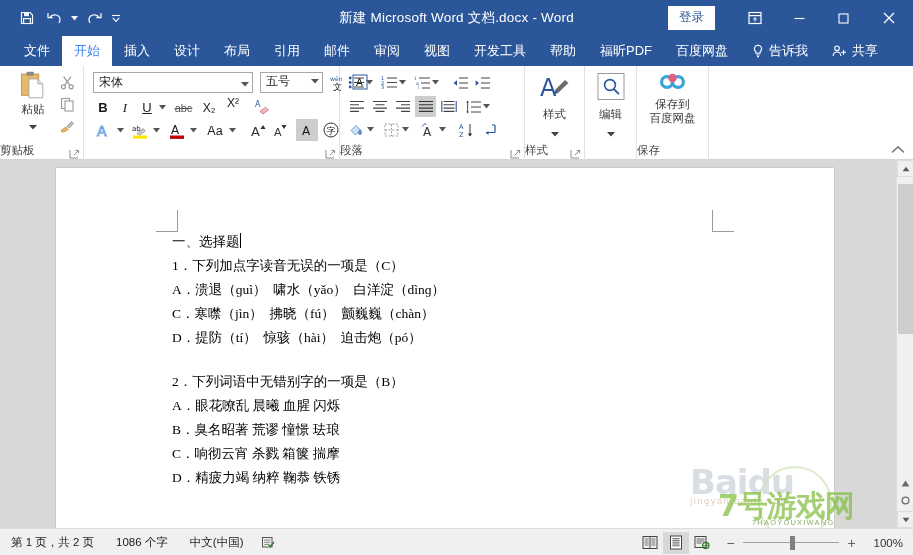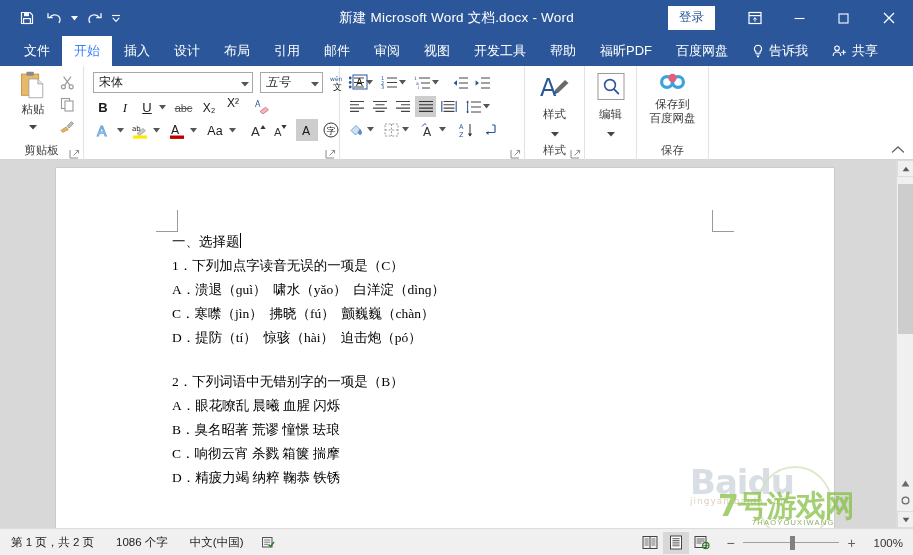--- a/index.html
+++ b/index.html
@@ -54,21 +54,21 @@
   .ribbon{
     position:absolute; left:0; top:66px; width:913px; height:94px;
     background:#ffffff; border-bottom:1px solid #d4d4d4;
   }
   .rgroup{
     position:absolute; top:0; height:94px;
     border-right:1px solid #e2e2e2;
   }
   .glabel{
     position:absolute; bottom:2px; left:0; width:100%;
-    text-align:center; font-size:11.5px; color:#444;
+    text-align:left; font-size:11.5px; color:#444;
   }
   .gdialog{
     position:absolute; bottom:3px; right:3px; width:11px; height:11px;
     color:#8a8a8a;
   }
 
   
   #g-clip{ left:0; width:84px; }
   .paste-btn{
     position:absolute; left:10px; top:4px; width:46px; height:64px;
@@ -81,22 +81,22 @@
   
   #g-font{ left:84px; width:256px; }
   .fontbox{
     position:absolute; left:9px; top:6px; width:160px; height:21px;
     border:1px solid #a7a7a7; background:#fff; display:flex; align-items:center;
     padding:0 3px 0 5px; font-size:12px; color:#1a1a1a;
   }
   .fontbox .fname{ flex:1; overflow:hidden; white-space:nowrap; }
   .sizebox{
     position:absolute; left:176px; top:6px; width:63px; height:21px;
-    border:1px solid #a7a7a7; background:#fff; display:flex; align-items:center;
-    padding:0 3px 0 5px; font-size:12px; color:#1a1a1a;font-style:italic;
+    border:1px solid #a7a7a7; background:#fff; display:flex; align-items:flex-start;
+    padding:0 3px 0 5px; font-size:12px; color:#1a1a1a;
   }
   .sizebox .sname{ flex:1; }
   .fbtn{
     position:absolute; display:flex; align-items:center; justify-content:center;
     height:21px; color:#1a1a1a; font-size:13px;
   }
 
   
   #g-para{ left:340px; width:185px; }
   .pbtn{
@@ -651,20 +651,21 @@
           <path d="M12 14.6l2.2-3h-4.4z" fill="#333"></path>
         </svg>
       </div>
       <div class="pbtn" style="left:141px;top:53px">
         <svg width="16" height="15" viewBox="0 0 16 15">
           <path d="M2 10.5h9M11 10.5V3M8 3h3" stroke="#2b579a" stroke-width="1.2" fill="none"></path>
           <path d="M2 11l2.5-2v4z" fill="#2b579a"></path>
         </svg>
       </div>
 
+      <div class="glabel">段落</div>
       <div class="gdialog">
         <svg width="11" height="11" viewBox="0 0 11 11" fill="none" stroke="#8a8a8a" stroke-width="1">
             <path d="M1 1v8h8"></path>
             <path d="M9.6 1.4L4.6 6.4"></path>
             <path d="M6.6 1.4h3v3"></path>
           </svg>
       </div>
     </div>
 
     <div class="rgroup" id="g-style">

